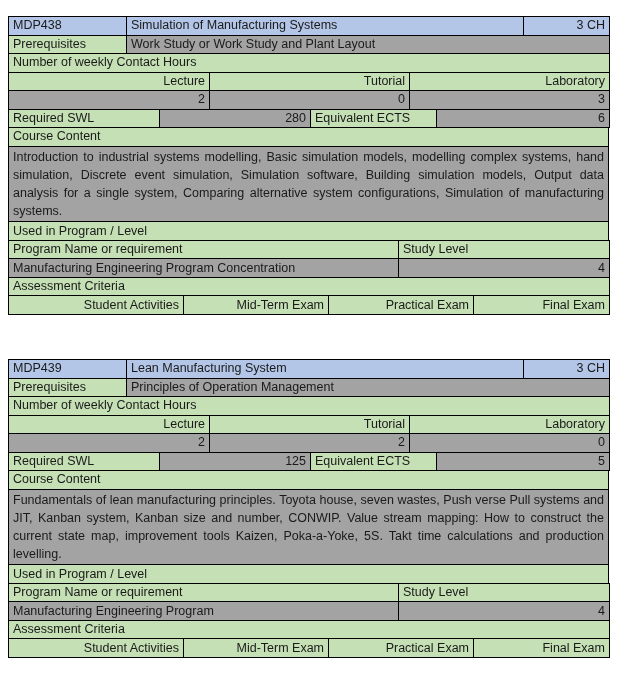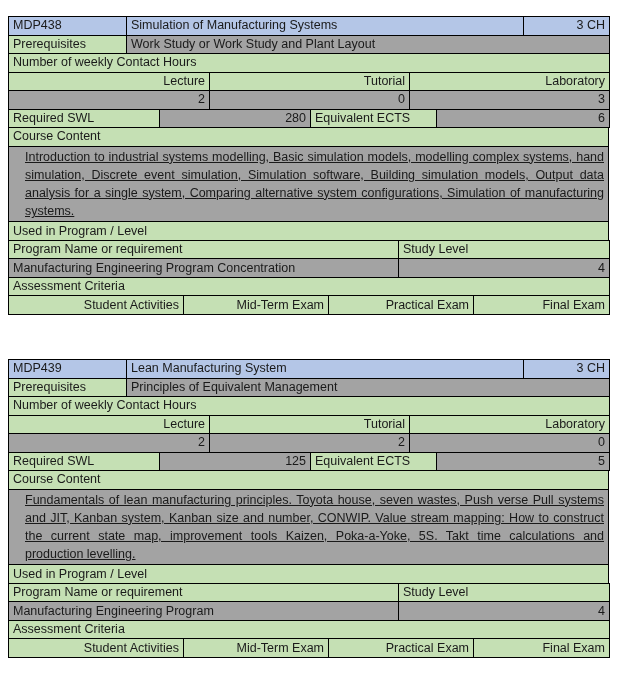--- a/index.html
+++ b/index.html
@@ -6,21 +6,21 @@
   body { width: 618px; height: 684px; position: relative; font-family: "Liberation Sans", sans-serif; font-size: 12.5px; color: #1a1a1a; }
   .course { position: absolute; left: 8px; width: 535px; }
   .c1 { top: 16px; }
   .c2 { top: 359px; border-radius: 28px; }
   table { border-collapse: collapse; width: 601px; table-layout: fixed; }
   td { border: 1px solid #000; padding: 0 4px; height: 17.5px; line-height: 17px; white-space: nowrap; overflow: hidden; vertical-align: middle; }
   .blue { background: #b4c6e7; }
   .green { background: #c5e0b4; margin-top: 35px; }
   .white { background: #a3a3a3; }
   .ctr { text-align: right; }
-  .content { white-space: normal; text-align: justify; line-height: 18.2px; padding: 1px 4px 1px 16px; height: auto; text-decoration: underline; }
+  .content { white-space: normal; text-align: justify; line-height: 18.2px; padding: 1px 4px 1px 4px; height: auto; }
 </style>
 </head>
 <body>
 
 <div class="course c1">
   <table>
     <colgroup>
         <col style="width:118px">
         <col style="width:397px">
         <col style="width:86px">
@@ -133,21 +133,21 @@
         <col style="width:86px">
       </colgroup>
     <tbody>
         <tr>
       <td class="blue">MDP439</td>
       <td class="blue">Lean Manufacturing System</td>
       <td class="blue ctr">3 CH</td>
     </tr>
     <tr>
       <td class="green">Prerequisites</td>
-      <td class="white" colspan="2">Principles of Equivalent Management</td>
+      <td class="white" colspan="2">Principles of Operation Management</td>
     </tr>
   </tbody>
     </table>
   <table style="margin-top:-1px">
     <colgroup>
         <col style="width:201px">
         <col style="width:200px">
         <col style="width:200px">
       </colgroup>
     <tbody>

